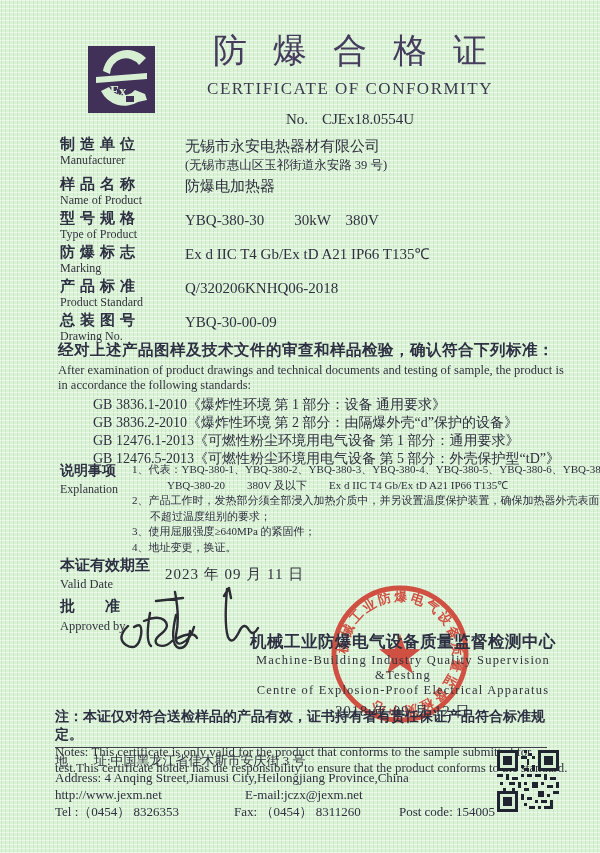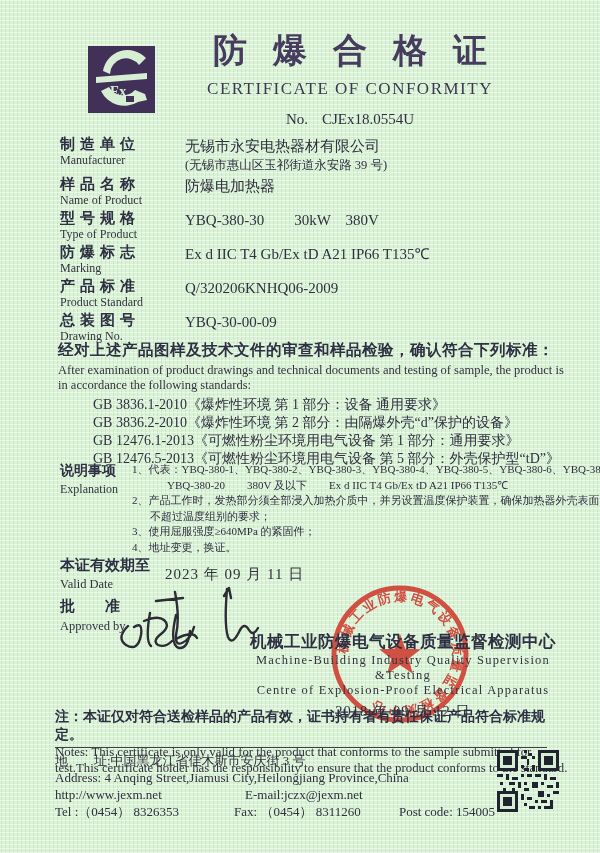--- a/index.html
+++ b/index.html
@@ -10,21 +10,21 @@
     background-image:
       repeating-linear-gradient(0deg, rgba(255,255,255,.45) 0 1px, rgba(255,255,255,0) 1px 4px),
       repeating-linear-gradient(90deg, rgba(255,255,255,.45) 0 1px, rgba(255,255,255,0) 1px 4px),
       repeating-linear-gradient(90deg, rgba(178,226,172,.45) 0 2px, rgba(226,246,222,.45) 2px 4px);
     font-family:"Liberation Serif", serif;
     color:#32333f;
   }
   
   .logo { position:absolute; left:88px; top:46px; width:43px; height:67px; }
   .titles { position:absolute; left:140px; right:40px; top:28px; text-align:center; }
-  .title-cn { font-size:34px; font-weight:bold; letter-spacing:26px; margin-right:-26px; color:#463c5e; }
+  .title-cn { font-size:34px; font-weight:normal; letter-spacing:26px; margin-right:-26px; color:#463c5e; }
   .title-en { font-size:17px; letter-spacing:1.5px; margin-top:5px; color:#3a3a4f; }
   .cert-no { font-size:15px; margin-top:12px; color:#2f3040; }
   .cert-no .no-val { margin-left:14px; }
   
   .fields { position:absolute; left:60px; top:136px; right:25px; }
   .frow { display:flex; height:34px; }
   .frow.tall { height:40px; }
   .flabel { flex:0 0 125px; }
   .flabel .cn { font-size:15px; font-weight:bold; letter-spacing:5px; color:#2d3042; line-height:1.15; white-space:nowrap; }
   .flabel .en { font-size:12px; color:#32333f; line-height:1.2; }
@@ -131,21 +131,21 @@
       <div class="fvalue">
           <div>Ex d IIC T4 Gb/Ex tD A21 IP66 T135℃</div>
         </div>
     </div>
     <div class="frow">
       <div class="flabel">
           <div class="cn">产品标准</div>
           <div class="en">Product Standard</div>
         </div>
       <div class="fvalue">
-          <div>Q/320206KNHQ06-2009</div>
+          <div>Q/320206KNHQ06-2018</div>
         </div>
     </div>
     <div class="frow">
       <div class="flabel">
           <div class="cn">总装图号</div>
           <div class="en">Drawing No.</div>
         </div>
       <div class="fvalue">
           <div>YBQ-30-00-09</div>
         </div>

